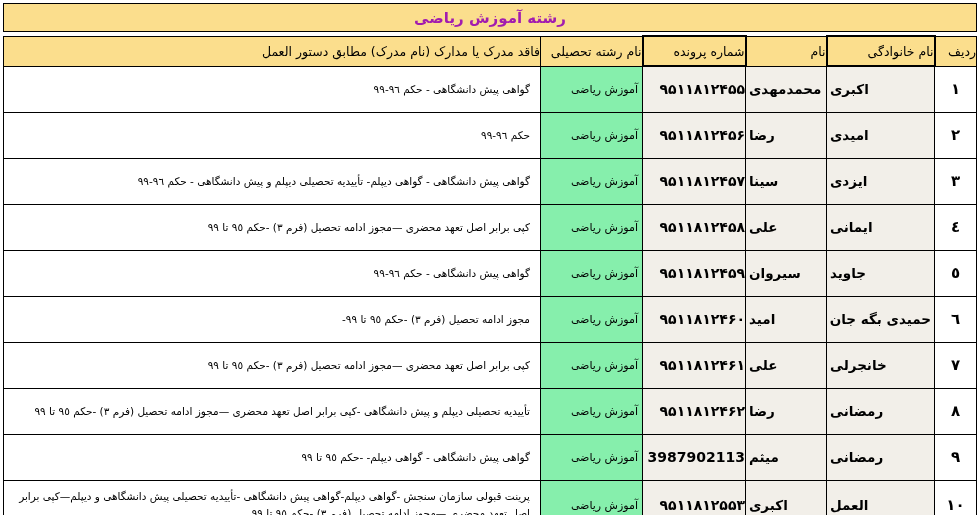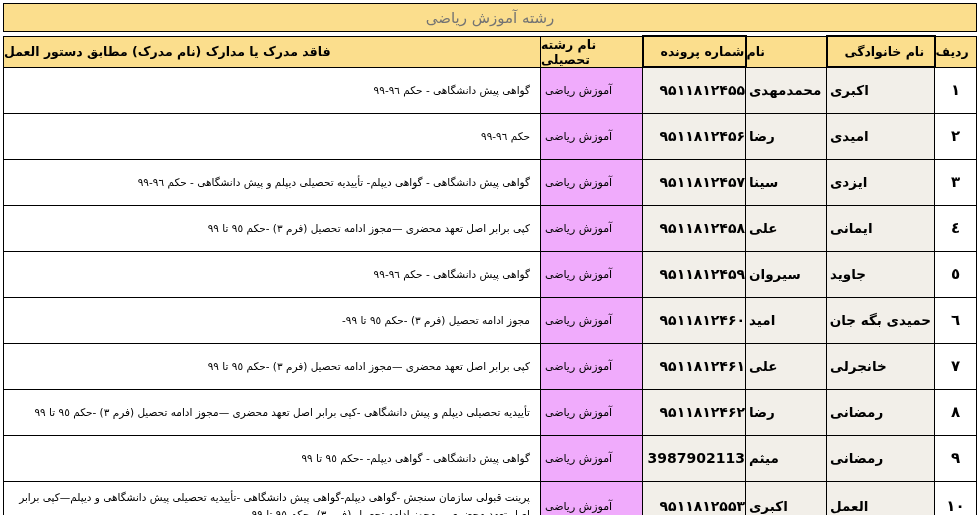--- a/index.html
+++ b/index.html
@@ -13,43 +13,43 @@
     position: absolute;
     top: 3px; right: 3px;
     width: 974px;
     direction: rtl;
   }
   .title-bar {
     height: 29px;
     background: var(--header-bg, #FBDE8D);
     border: 1px solid #000;
     display: flex; align-items: center; justify-content: center;
-    font-weight: normal;
+    font-weight: bold;
     font-size: 15px;
-    color: #737373;
+    color: #a21caf;
     margin-bottom: 3px;
   }
   table.roster {
     width: 100%;
     border-collapse: collapse;
     table-layout: fixed;
     direction: rtl;
     color: #000;
   }
   table.roster th, table.roster td {
     border: 1px solid #000;
     overflow: hidden;
     vertical-align: middle;
   }
   thead th {
     background: var(--header-bg, #FBDE8D);
-    font-weight: bold;
+    font-weight: normal;
     font-size: 12.5px;
     height: 30px;
-    text-align: left;
+    text-align: right;
   }
   thead th.hd-thick { border-width: 2px; padding-left: 17px; }
   tbody tr { height: 44px; }
   tbody tr.tall { height: 50px; }
   
   .v-thick { border-left-width: 2px; border-right-width: 2px; }
   td.c-rowno {
     text-align: center;
     font-weight: bold;
     font-size: 15px;
@@ -64,23 +64,23 @@
     white-space: nowrap;
   }
   td.c-fileno {
     background: var(--cell-bg, #F2EFE9);
     font-weight: bold;
     font-size: 14px;
     text-align: right;
     direction: ltr;
   }
   td.c-major {
-    background: #f0abfc;
+    background: #86efac;
     font-size: 11px;
-    text-align: left;
+    text-align: right;
     padding: 16px 4px;
   }
   td.c-docs {
     background: #ffffff;
     font-size: 10.5px;
     text-align: right;
     padding: 5px 10px;
     line-height: 1.6;
   }
 </style>

